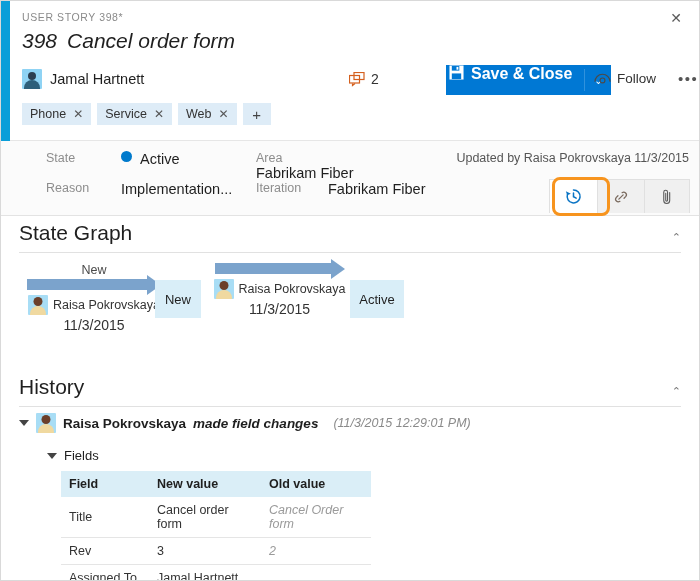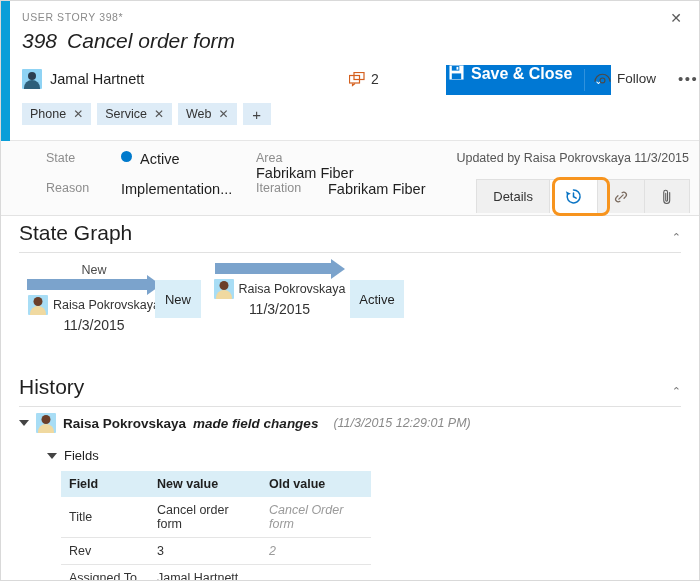--- a/index.html
+++ b/index.html
@@ -544,23 +544,20 @@
 
     <div class="fld" style="left:228px; top:40px;">
       <span class="fld-label" style="width:72px;">Iteration</span>
       <span class="fld-value">Fabrikam Fiber</span>
     </div>
 
     <div class="updated-by">Updated by Raisa Pokrovskaya 11/3/2015</div>
   </div>
 
   <div class="tabstrip">
-    <div class="tab">
-      <span>Details</span>
-    </div>
     <div class="tab icon-tab selected">
       <span>
         <svg width="19" height="19" viewBox="0 0 20 20">
           <path d="M10 3.2 A6.8 6.8 0 1 1 3.6 8" fill="none" stroke="#0a74c4" stroke-width="1.6" stroke-linecap="round"></path>
           <path d="M2 4.6 L3.3 8.6 L7.2 7.1 Z" fill="#0a74c4"></path>
           <path d="M10 6.4 L10 10.2 L12.8 11.8" fill="none" stroke="#0a74c4" stroke-width="1.6" stroke-linecap="round"></path>
         </svg>
       </span>
     </div>
     <div class="tab icon-tab">

